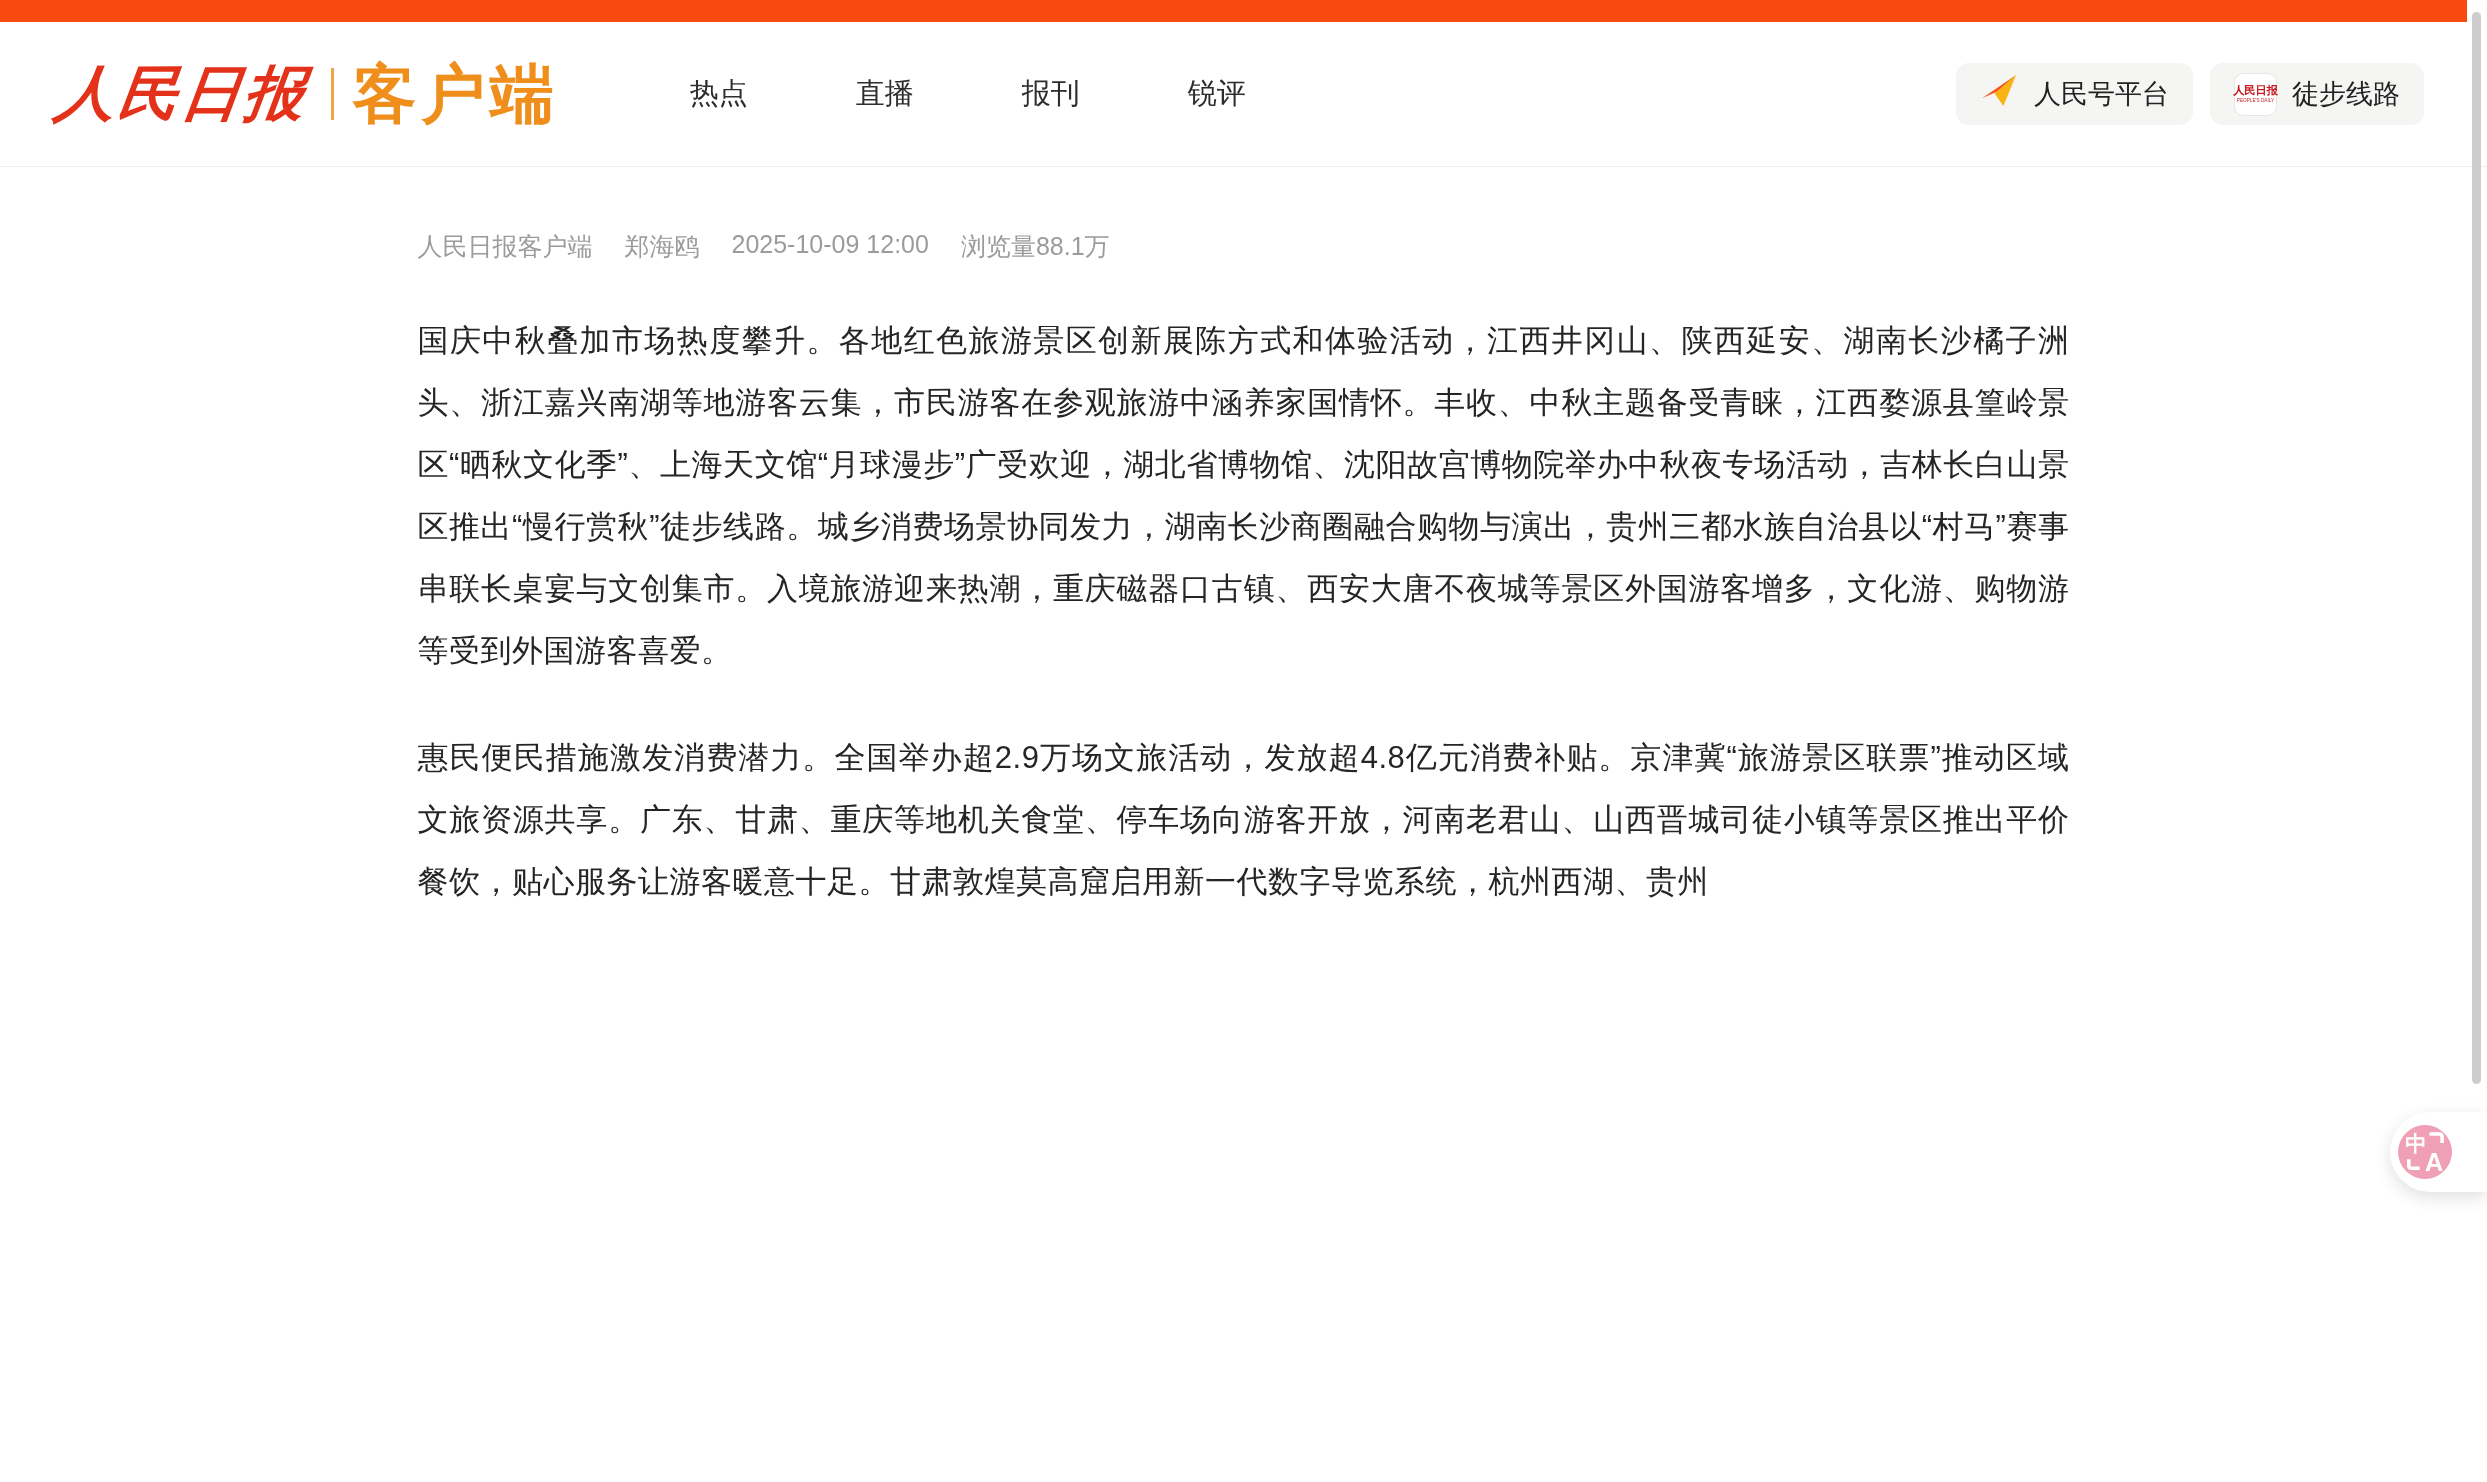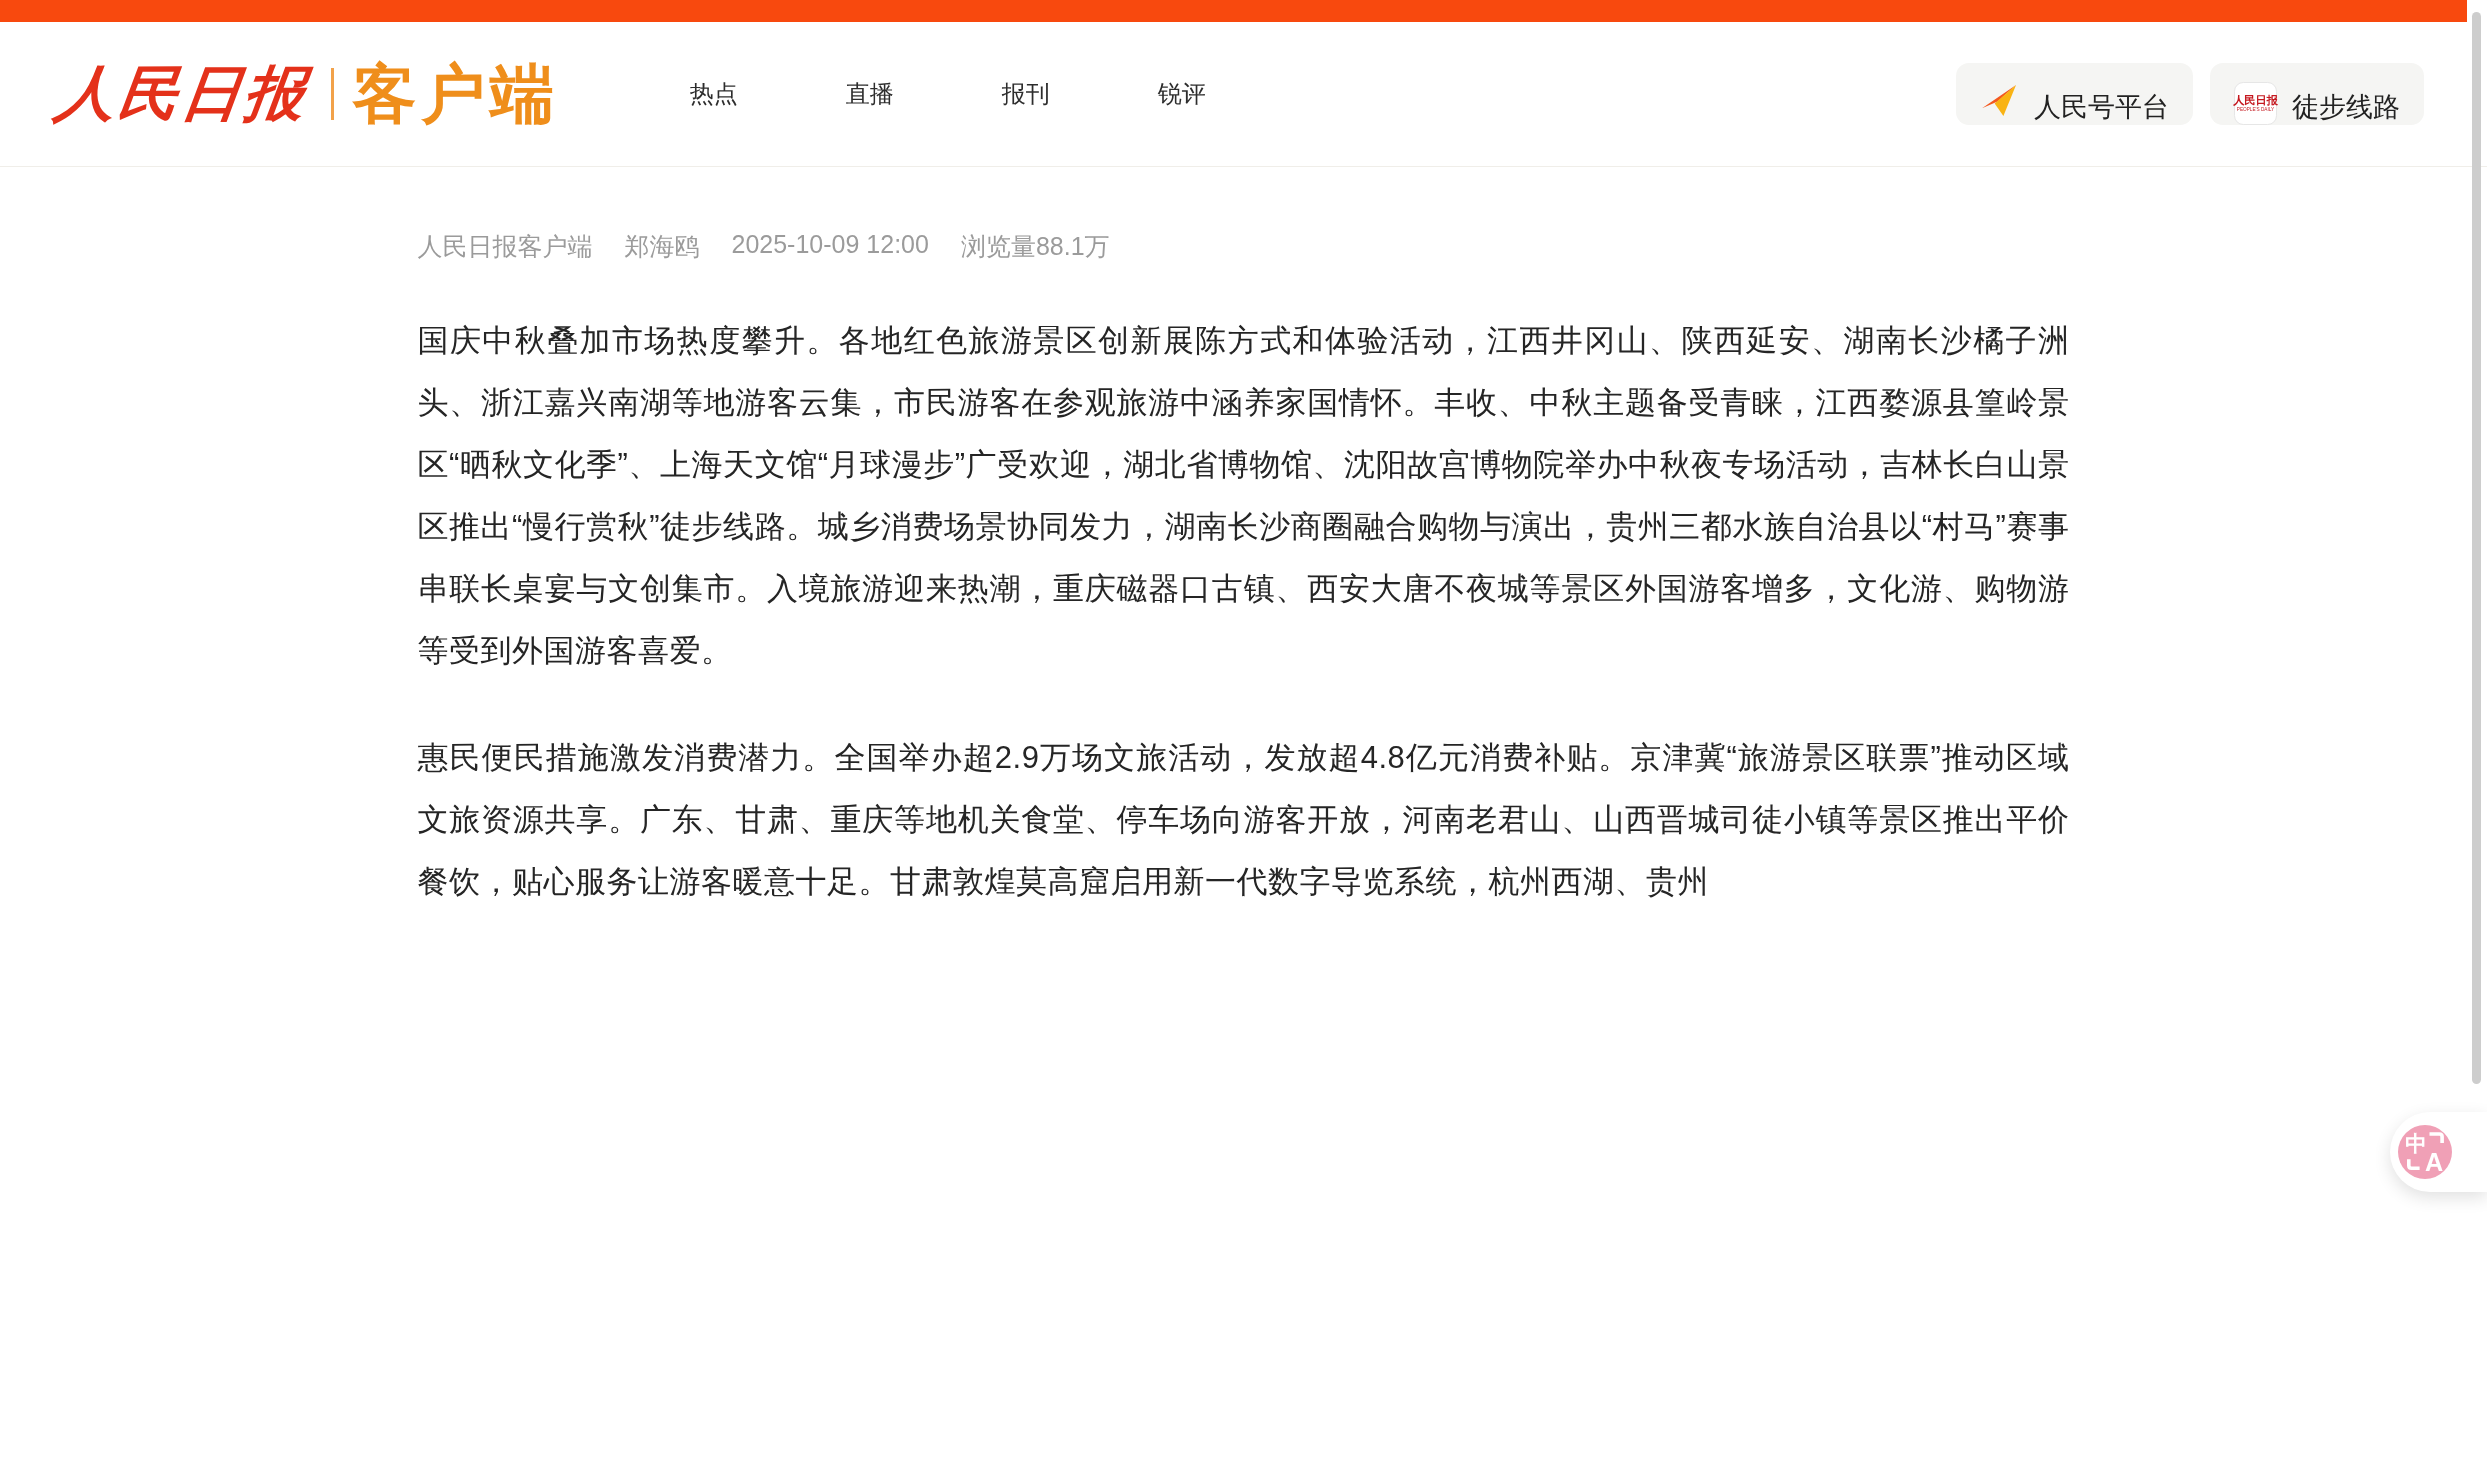--- a/index.html
+++ b/index.html
@@ -21,25 +21,25 @@
   .logo { display: flex; align-items: center; cursor: pointer; }
   .logo-brand {
     font-family: "DejaVu Serif", serif; font-style: italic; font-weight: bold;
     font-size: 60px; color: #E4311A; transform: skewX(-7deg);
     letter-spacing: 2.8px; white-space: nowrap;
   }
   .logo-divider { width: 2.8px; height: 52px; background: #F2A24A; margin: 0 18.6px 0 24px; }
   .logo-suffix { font-size: 64px; font-weight: bold; color: #EF8E1B; letter-spacing: 4.7px; white-space: nowrap; }
 
   nav { display: flex; margin-left: 131px; gap: 108px; }
-  .nav-item { font-size: 24px; color: #2d2d2d; cursor: pointer; white-space: nowrap; }
+  .nav-item { font-size: 29px; color: #2d2d2d; cursor: pointer; white-space: nowrap; }
 
   .actions { margin-left: auto; display: flex; gap: 17px; }
   .action-btn {
-    display: flex; align-items: flex-end; gap: 15px;
+    display: flex; align-items: center; gap: 15px;
     background: #f5f5f3; border: none; border-radius: 13px;
     height: 62px; padding: 0 24px; font-size: 27px; color: #222;
     font-family: inherit; cursor: pointer; white-space: nowrap;
   }
   .plane-icon { width: 39px; height: 35px; }
   .app-icon {
     width: 43px; height: 43px; background: #fff; border: 0.9px solid #e6e6e6;
     border-radius: 9.3px; display: flex; flex-direction: column;
     align-items: center; justify-content: center; line-height: 1;
   }

